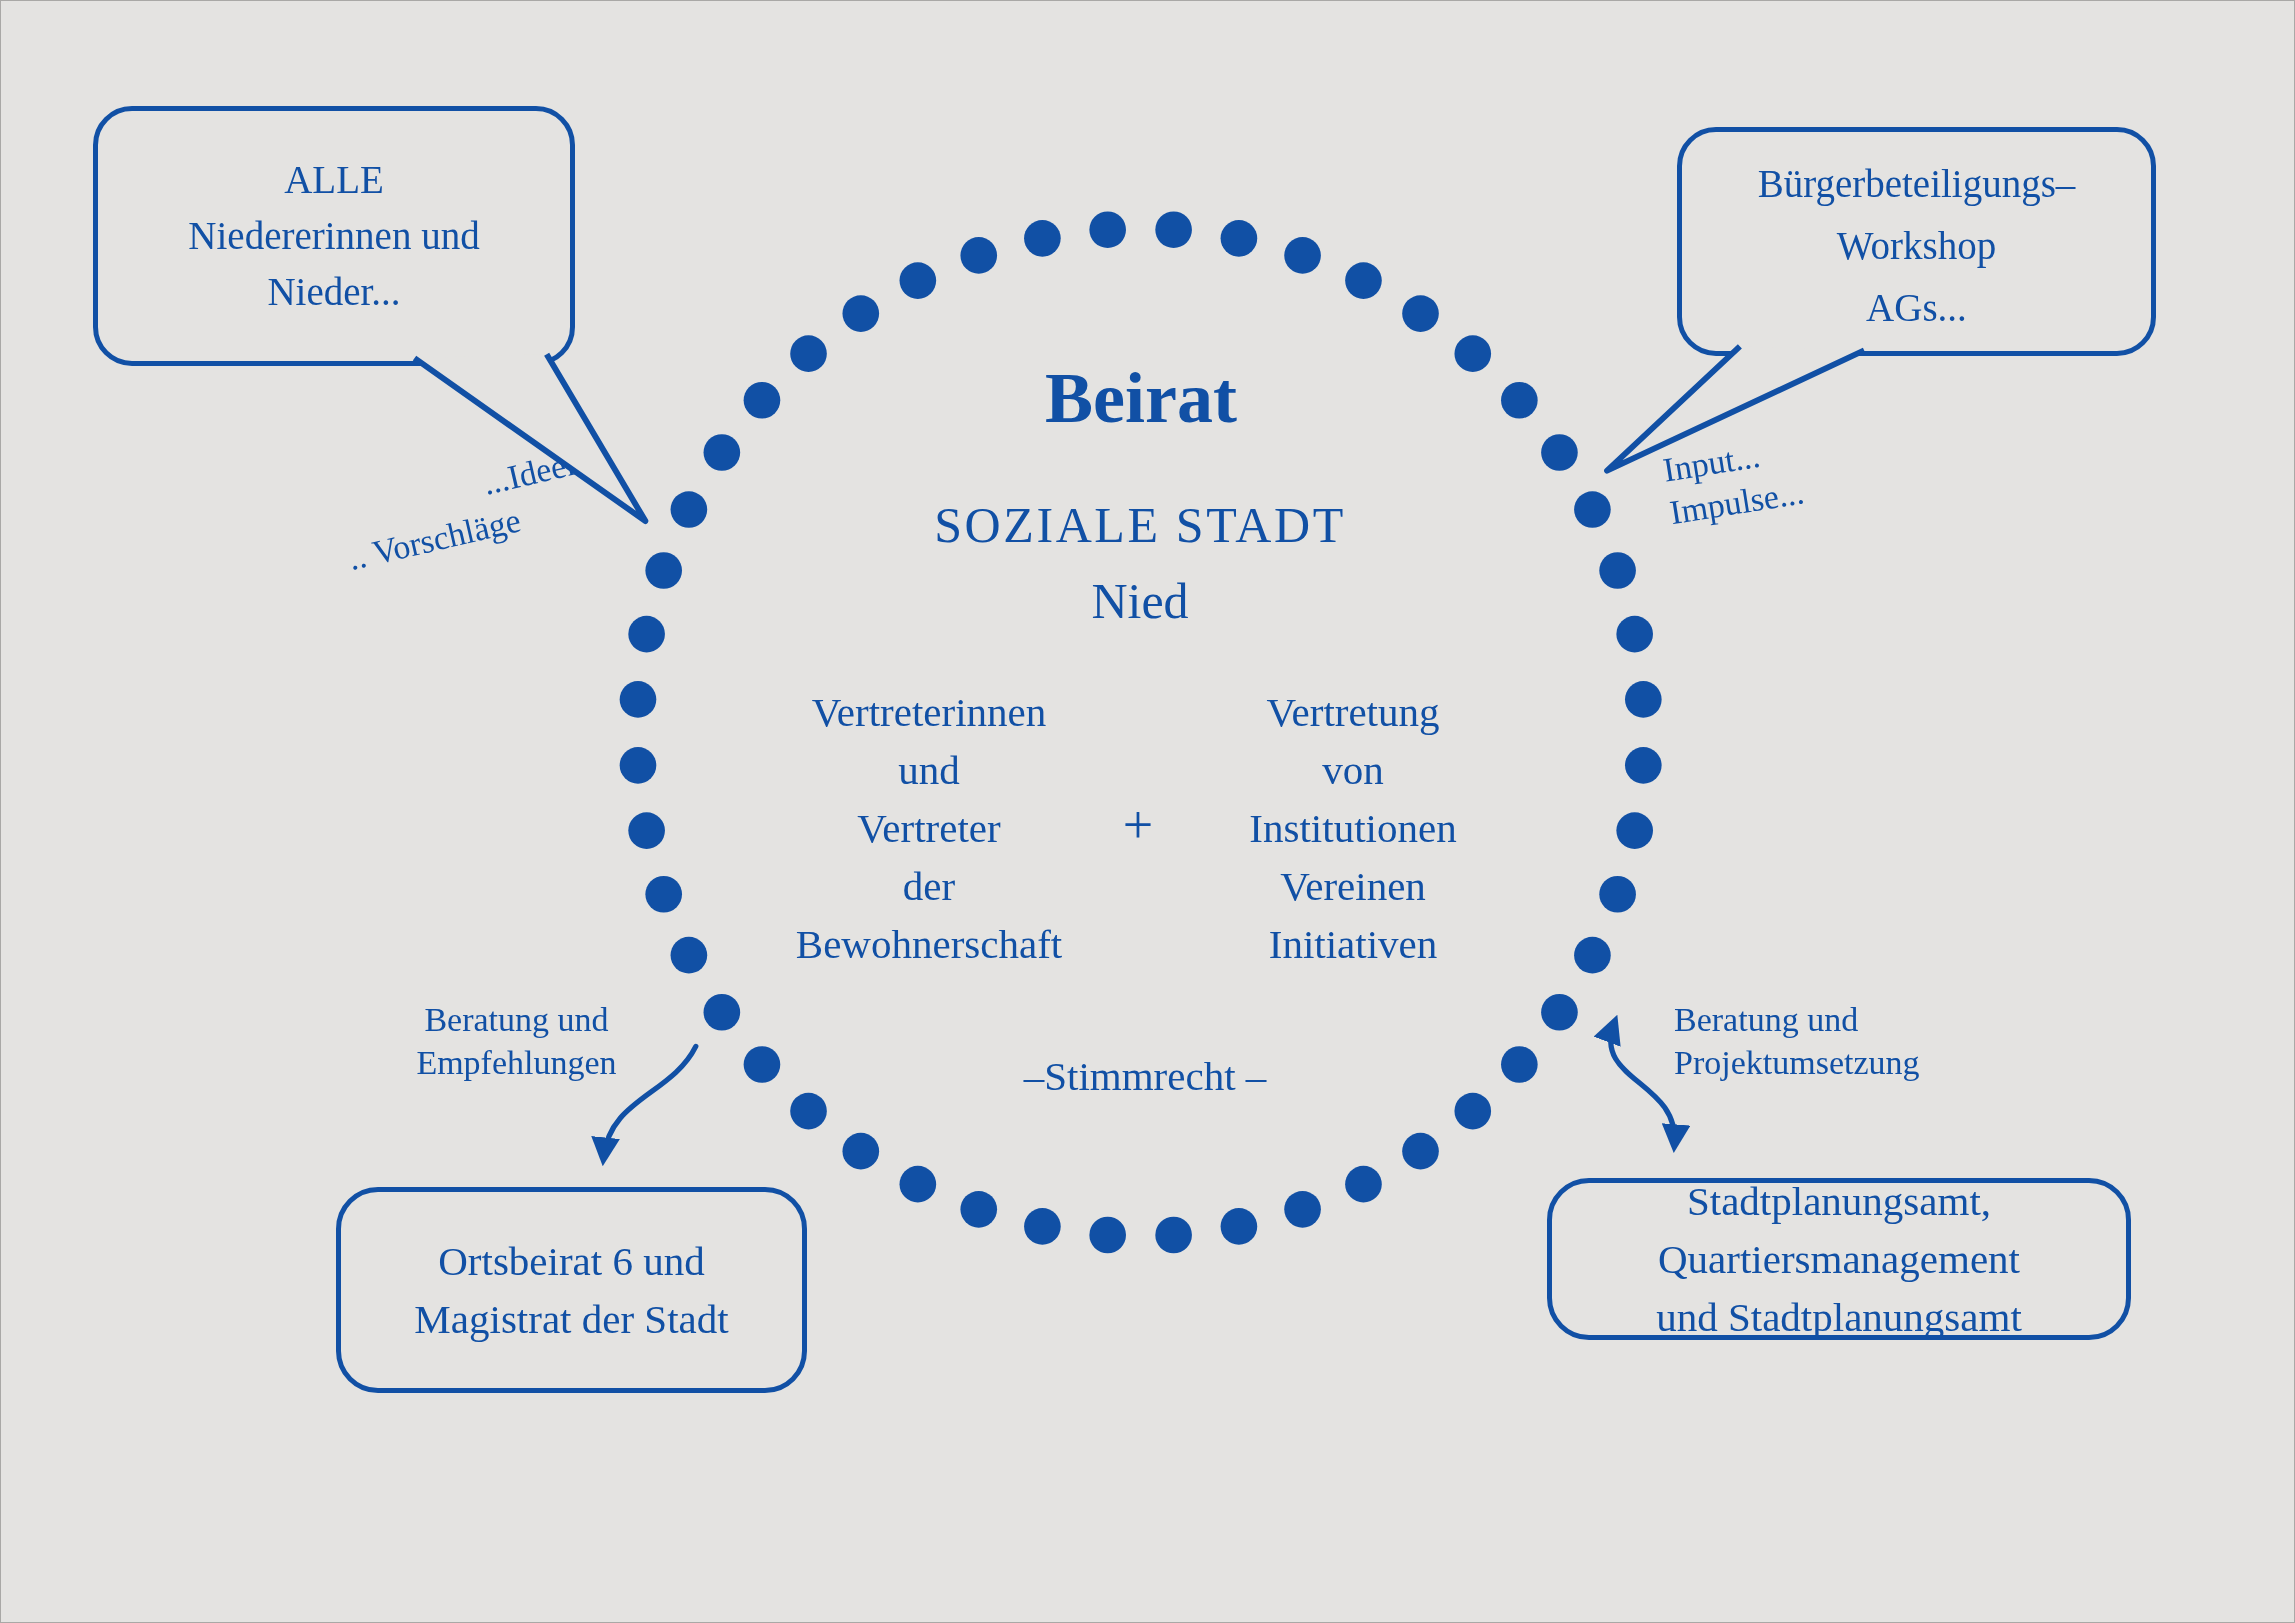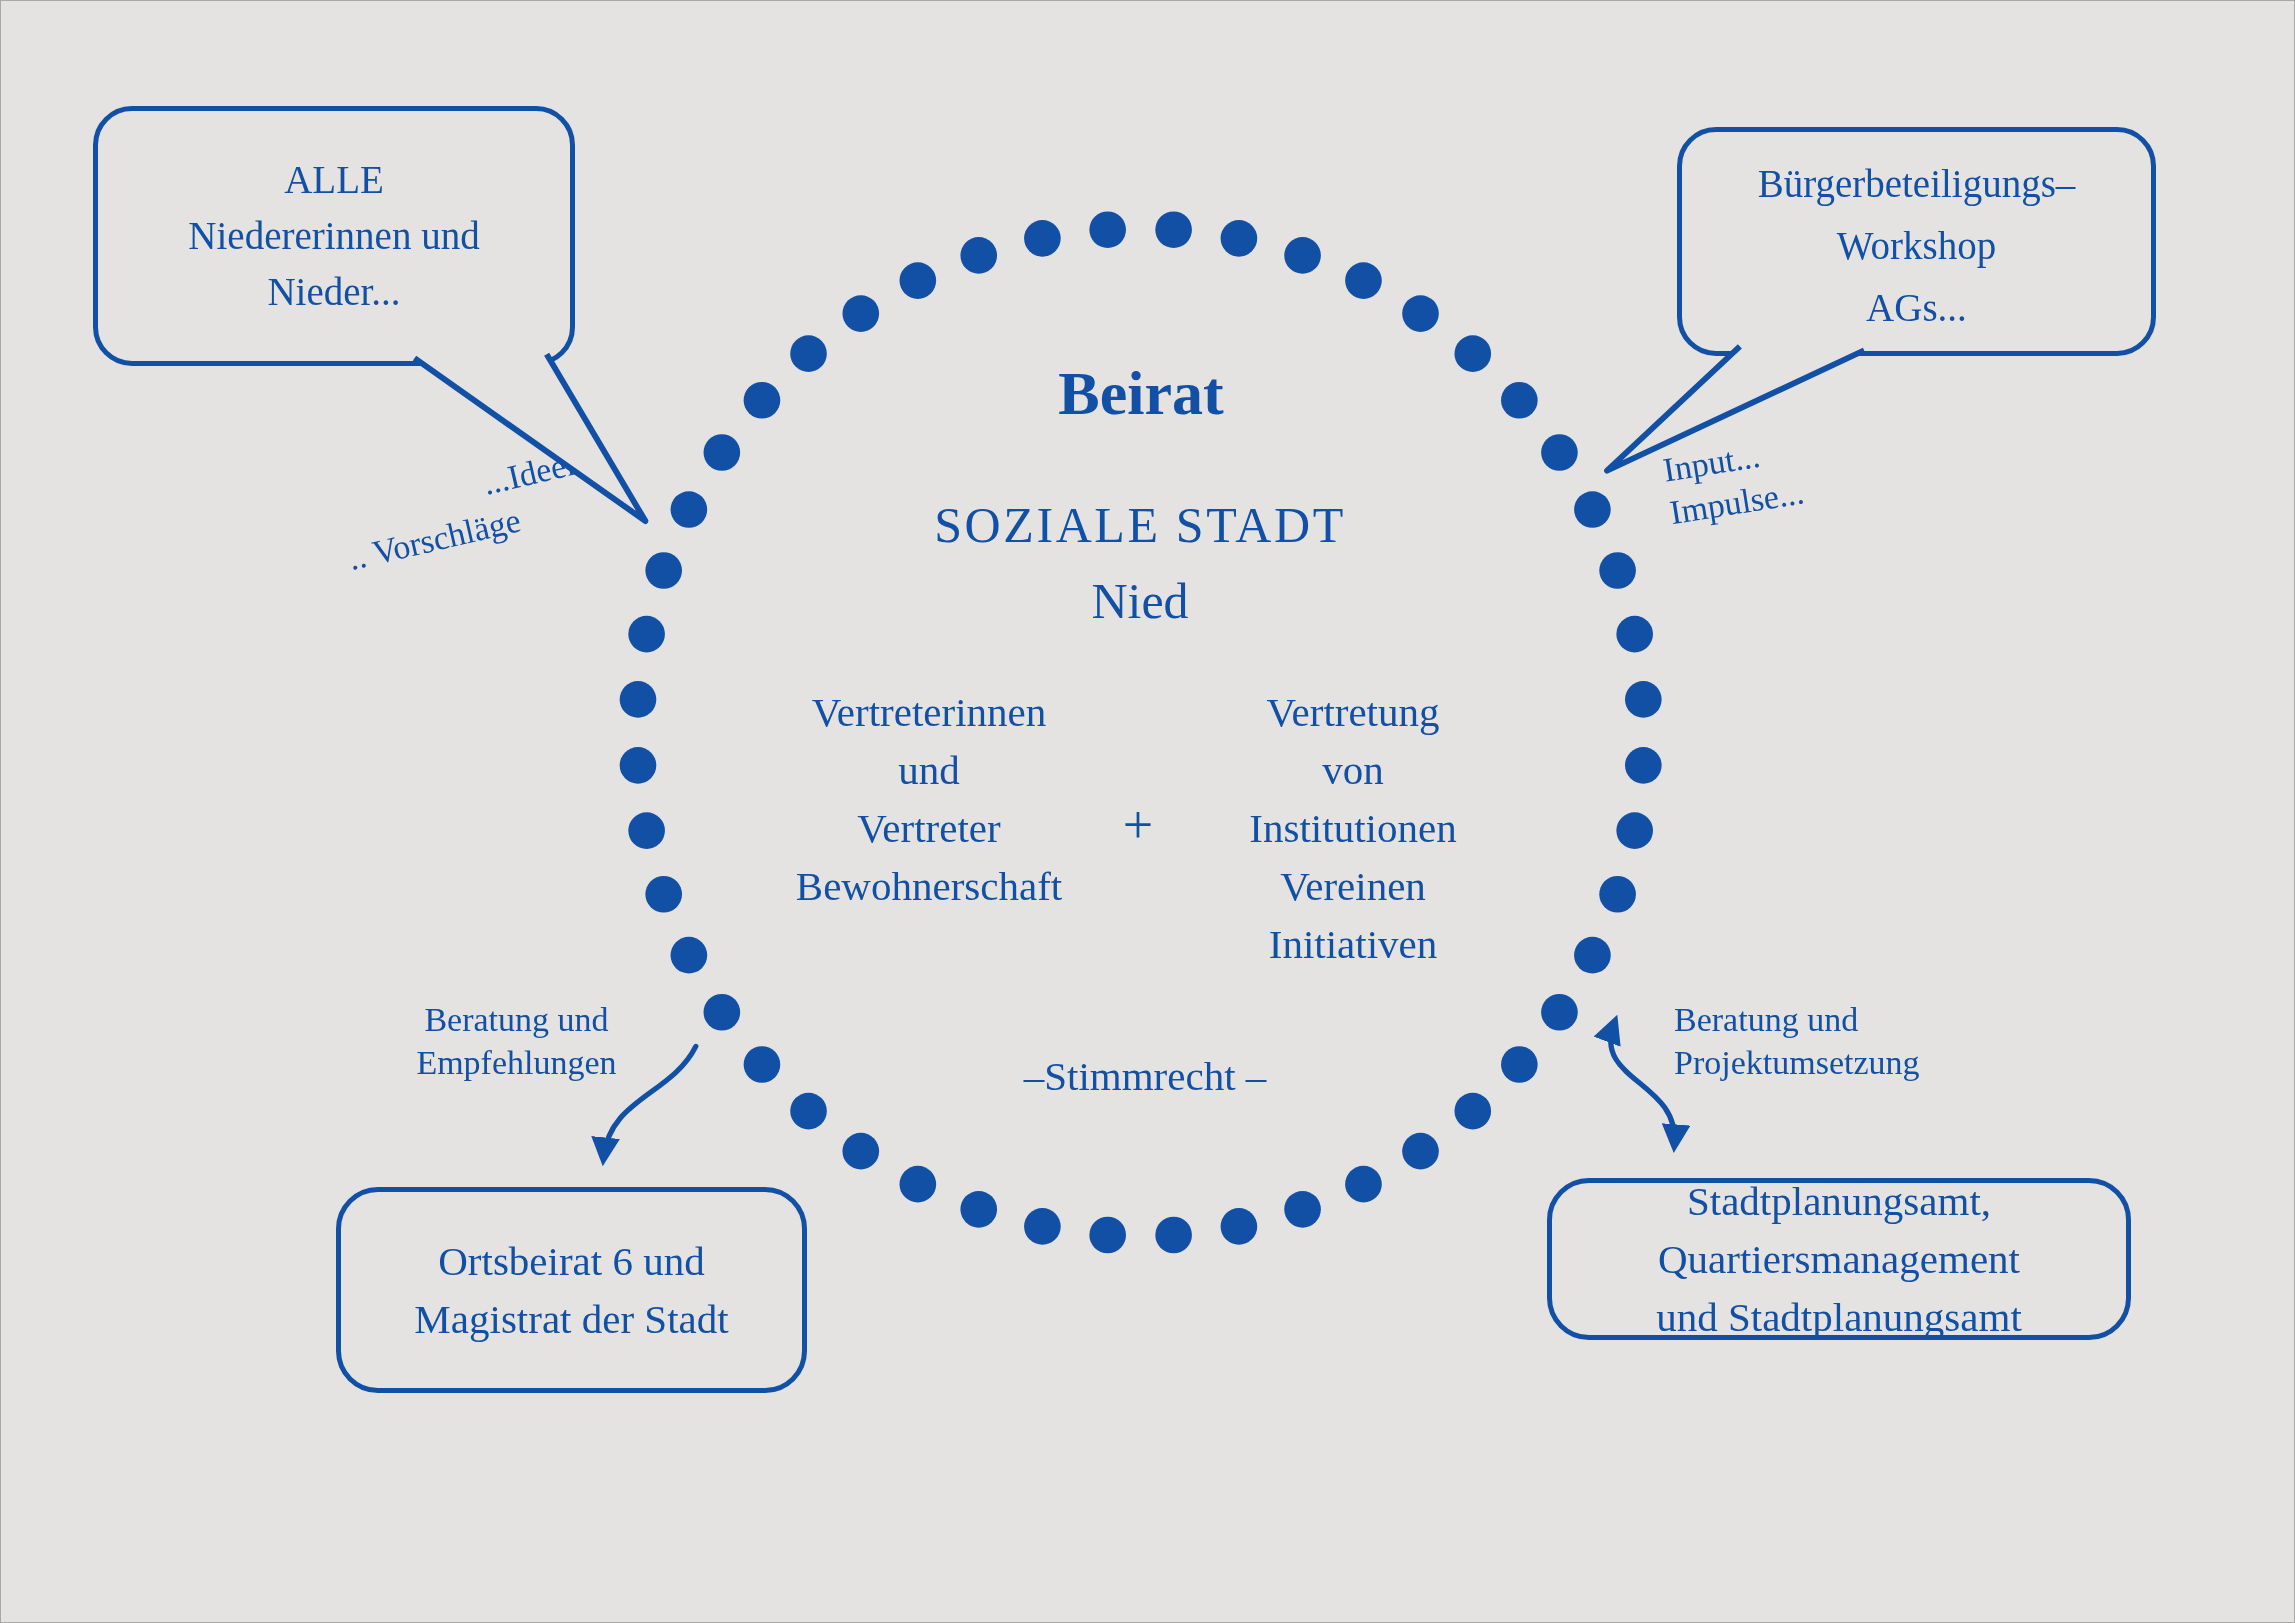--- a/index.html
+++ b/index.html
@@ -28,21 +28,21 @@
   .co-top-left     { left:92px;  top:105px;  width:482px; height:260px; }
   .co-top-right    { left:1676px; top:126px;  width:479px; height:229px; }
   .co-top-right .line { line-height:54px;margin-top:8px; }
   .co-bottom-left  { left:335px;  top:1186px; width:471px; height:206px; border-radius:42px; }
   .co-bottom-right { left:1546px; top:1177px; width:584px; height:162px; border-radius:42px; }
   .co-bottom-left .line, .co-bottom-right .line { font-size:41px; line-height:58px; }
 
   
   .center-title {
     position:absolute; left:1140px; top:361px; transform:translateX(-50%);
-    font-size:62px; font-weight:bold; line-height:1; white-space:nowrap;
+    font-size:72px; font-weight:bold; line-height:1; white-space:nowrap;
   }
   .center-sub1 {
     position:absolute; left:1139px; top:495px; transform:translateX(-50%);
     font-size:50px; letter-spacing:2.6px; white-space:nowrap;
   }
   .center-sub2 {
     position:absolute; left:1139px; top:571px; transform:translateX(-50%);
     font-size:50px; white-space:nowrap;
   }
   .col {
@@ -104,20 +104,21 @@
   </div>
 
   <div class="center-title">Beirat</div>
   <div class="center-sub1">SOZIALE STADT</div>
   <div class="center-sub2">Nied</div>
 
   <div class="col col-left">
     <div>Vertreterinnen</div>
     <div>und</div>
     <div>Vertreter</div>
+    <div>der</div>
     <div>Bewohnerschaft</div>
   </div>
 
   <div class="plus">+</div>
 
   <div class="col col-right">
     <div>Vertretung</div>
     <div>von</div>
     <div>Institutionen</div>
     <div>Vereinen</div>

